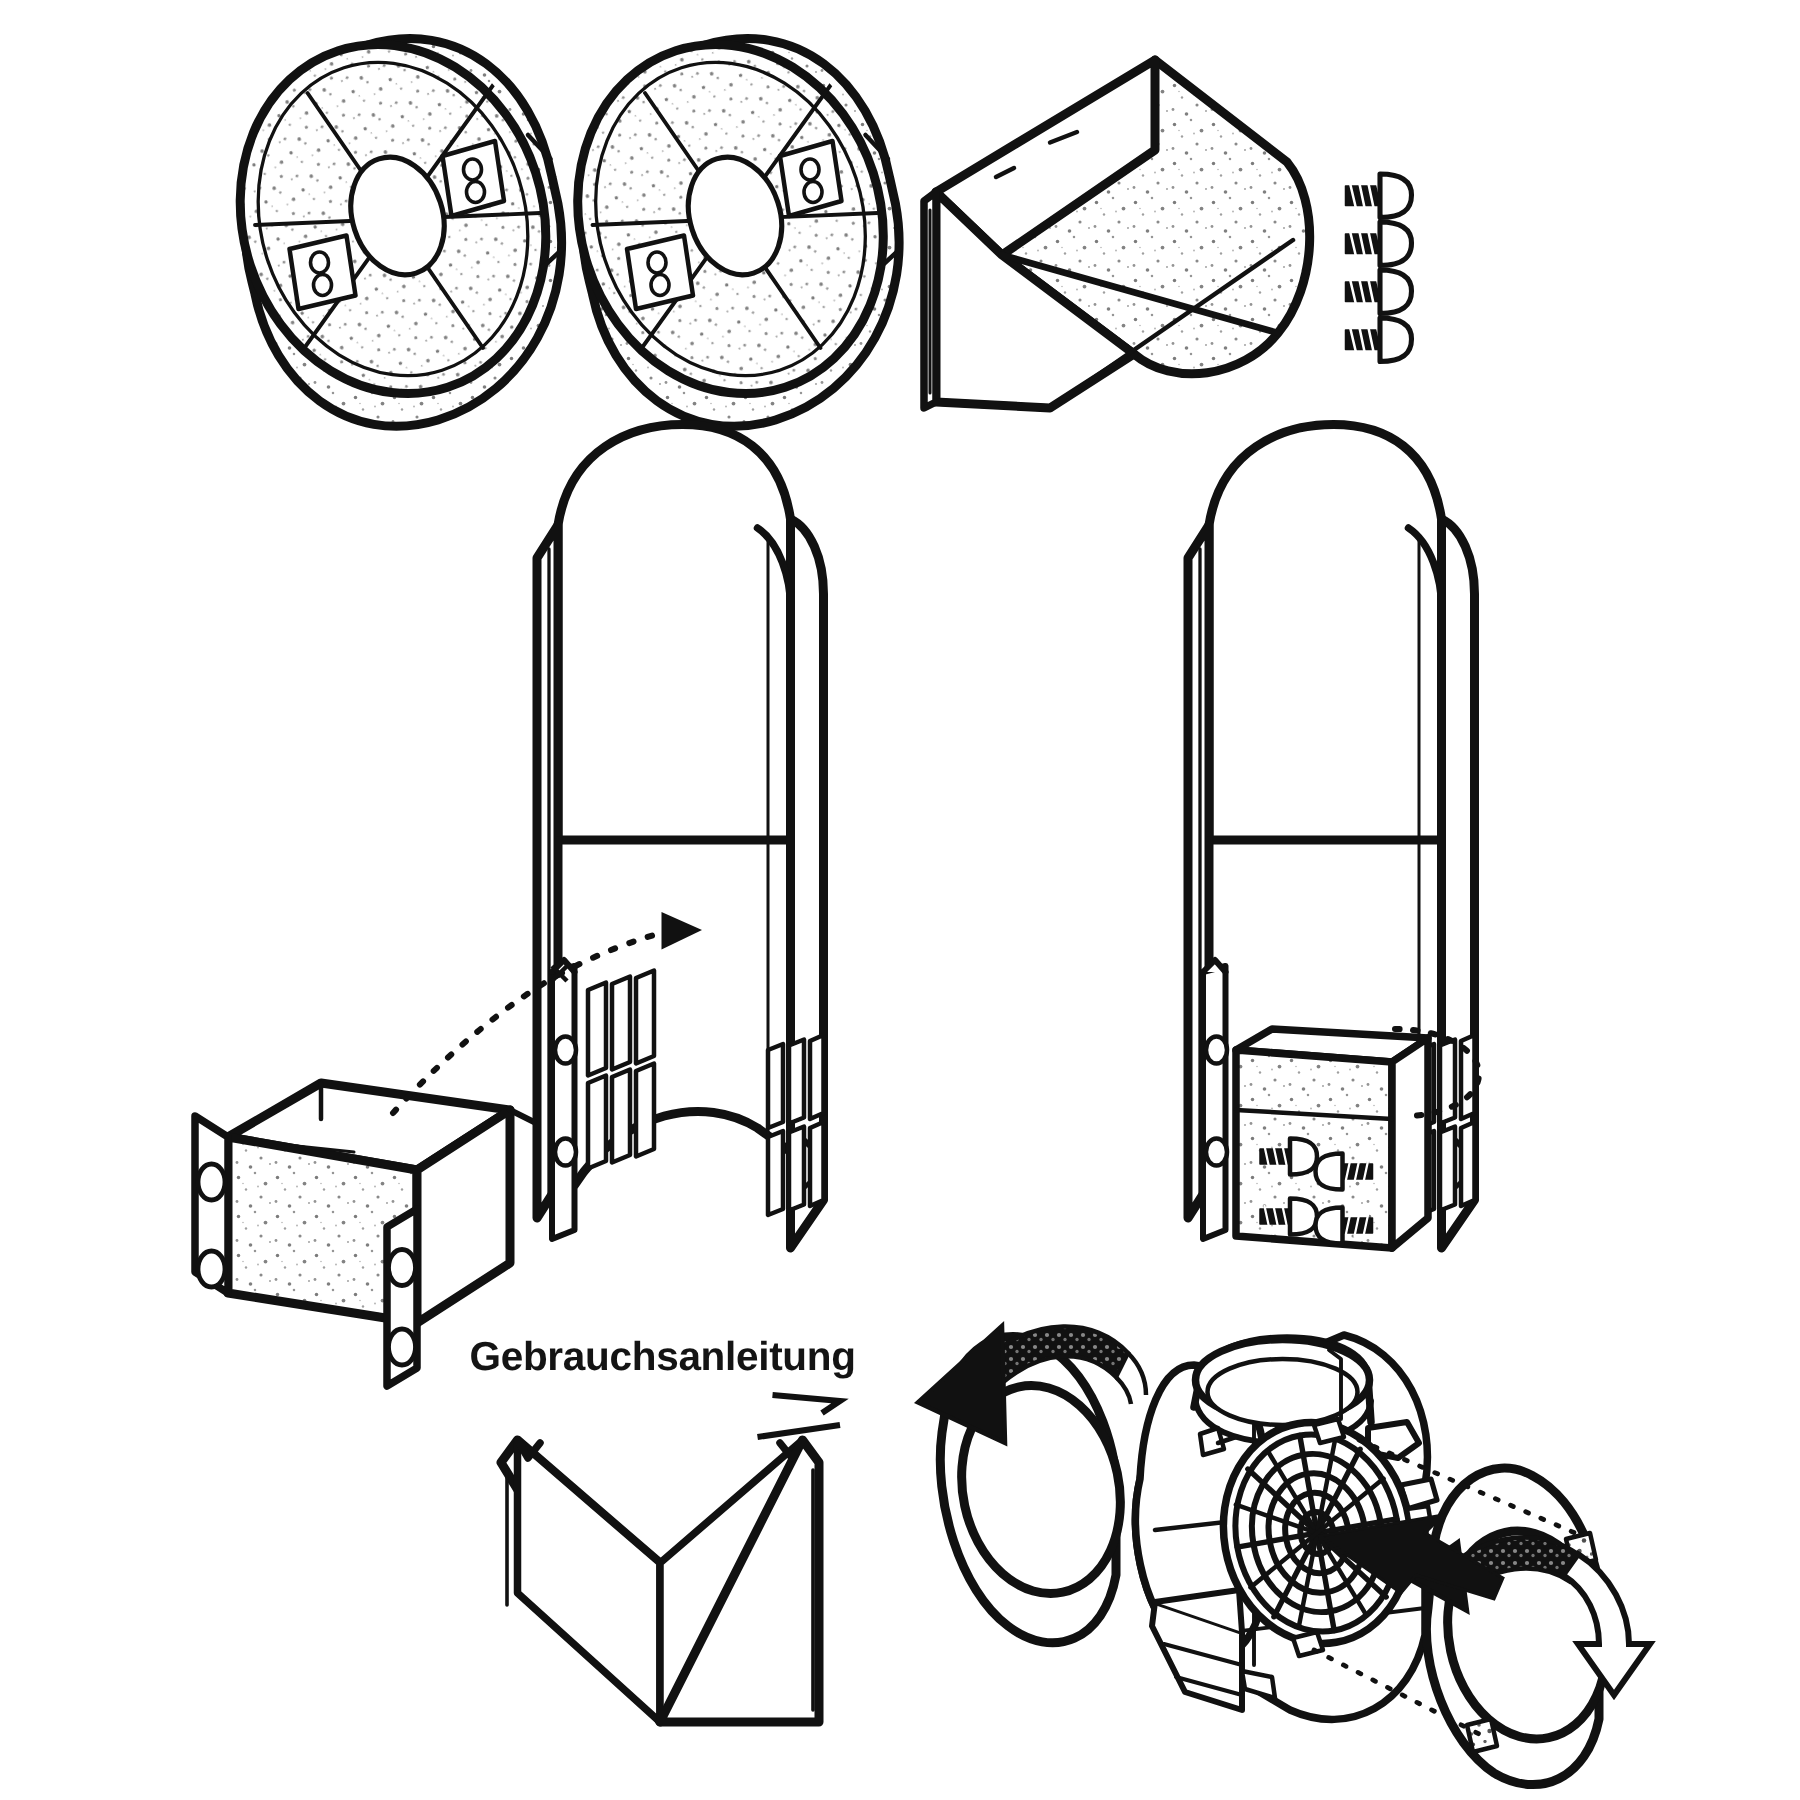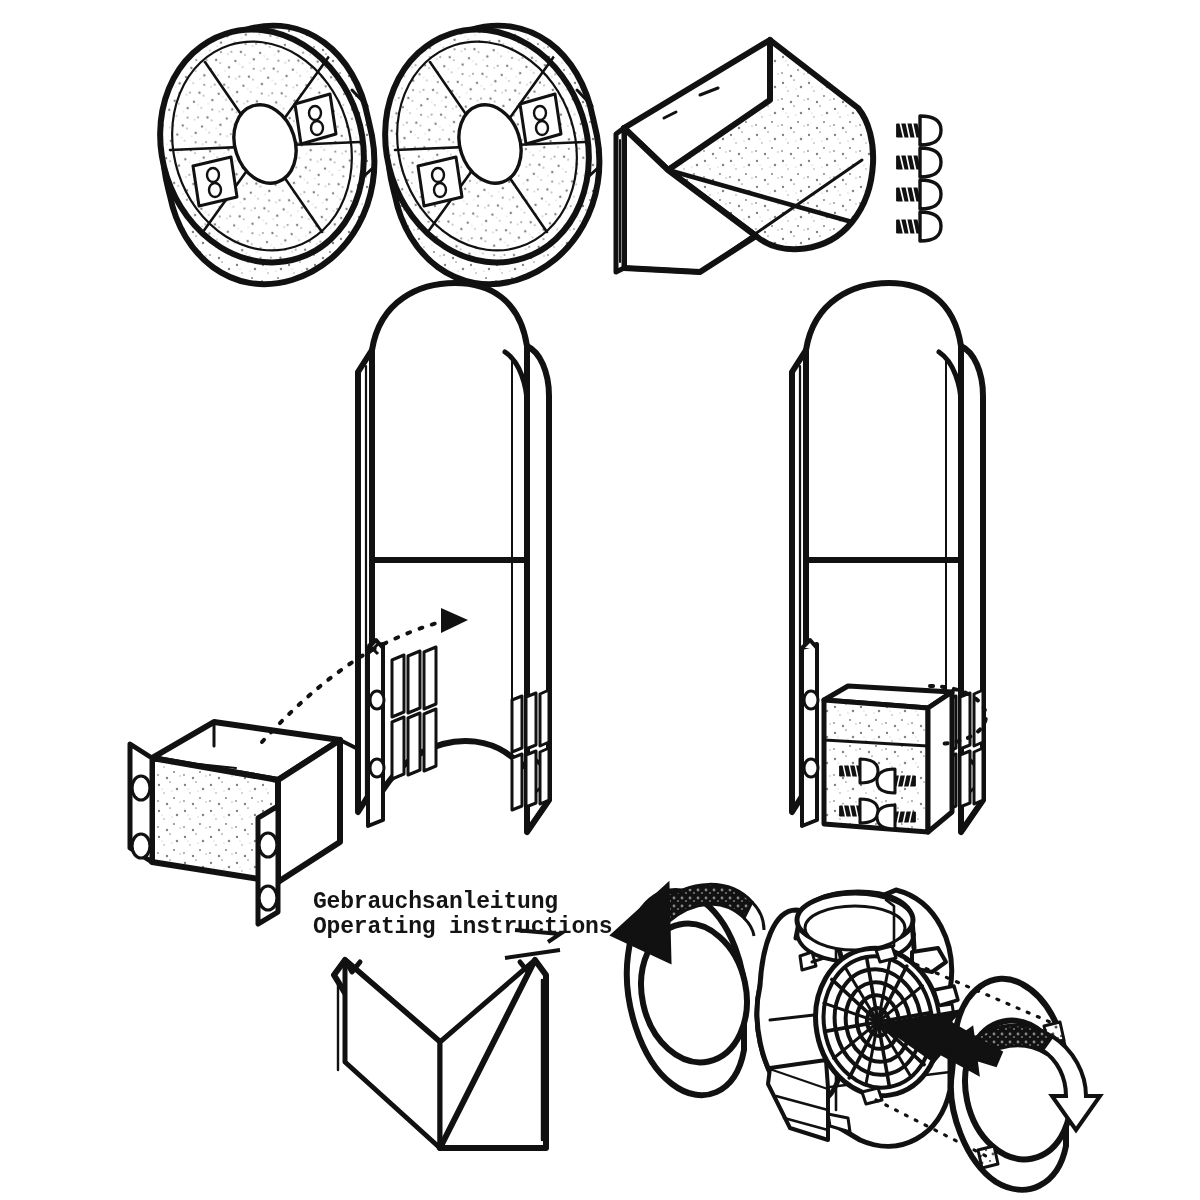--- a/index.html
+++ b/index.html
@@ -23,23 +23,23 @@
     left: 0;
     top: 0;
     width: 1200px;
     height: 1200px;
   }
   .caption-block {
     position: absolute;
     left: 313px;
     top: 890px;
     width: 430px;
-    font-family: Liberation Mono, monospace;
+    font-family: Liberation Sans, sans-serif;
     font-weight: bold;
-    font-size: 23px;
+    font-size: 27px;
     line-height: 1.07;
     color: #141414;
     letter-spacing: -0.2px;
     white-space: nowrap;
   }
   .caption-block div { display: block; }
 </style>
 </head>
 <body>
 
@@ -465,16 +465,15 @@
     </g>
 
     <g>
       <path d="M515 930 L560 934 L548 942" fill="none" stroke="#111111" stroke-width="4"></path>
       <path d="M505 958 L560 950" fill="none" stroke="#111111" stroke-width="4"></path>
     </g>
   </svg>
 
   <div class="caption-block">
     <div>Gebrauchsanleitung</div>
-    <div>Operating instructions</div>
   </div>
 
 </div>
 
 </body></html>

